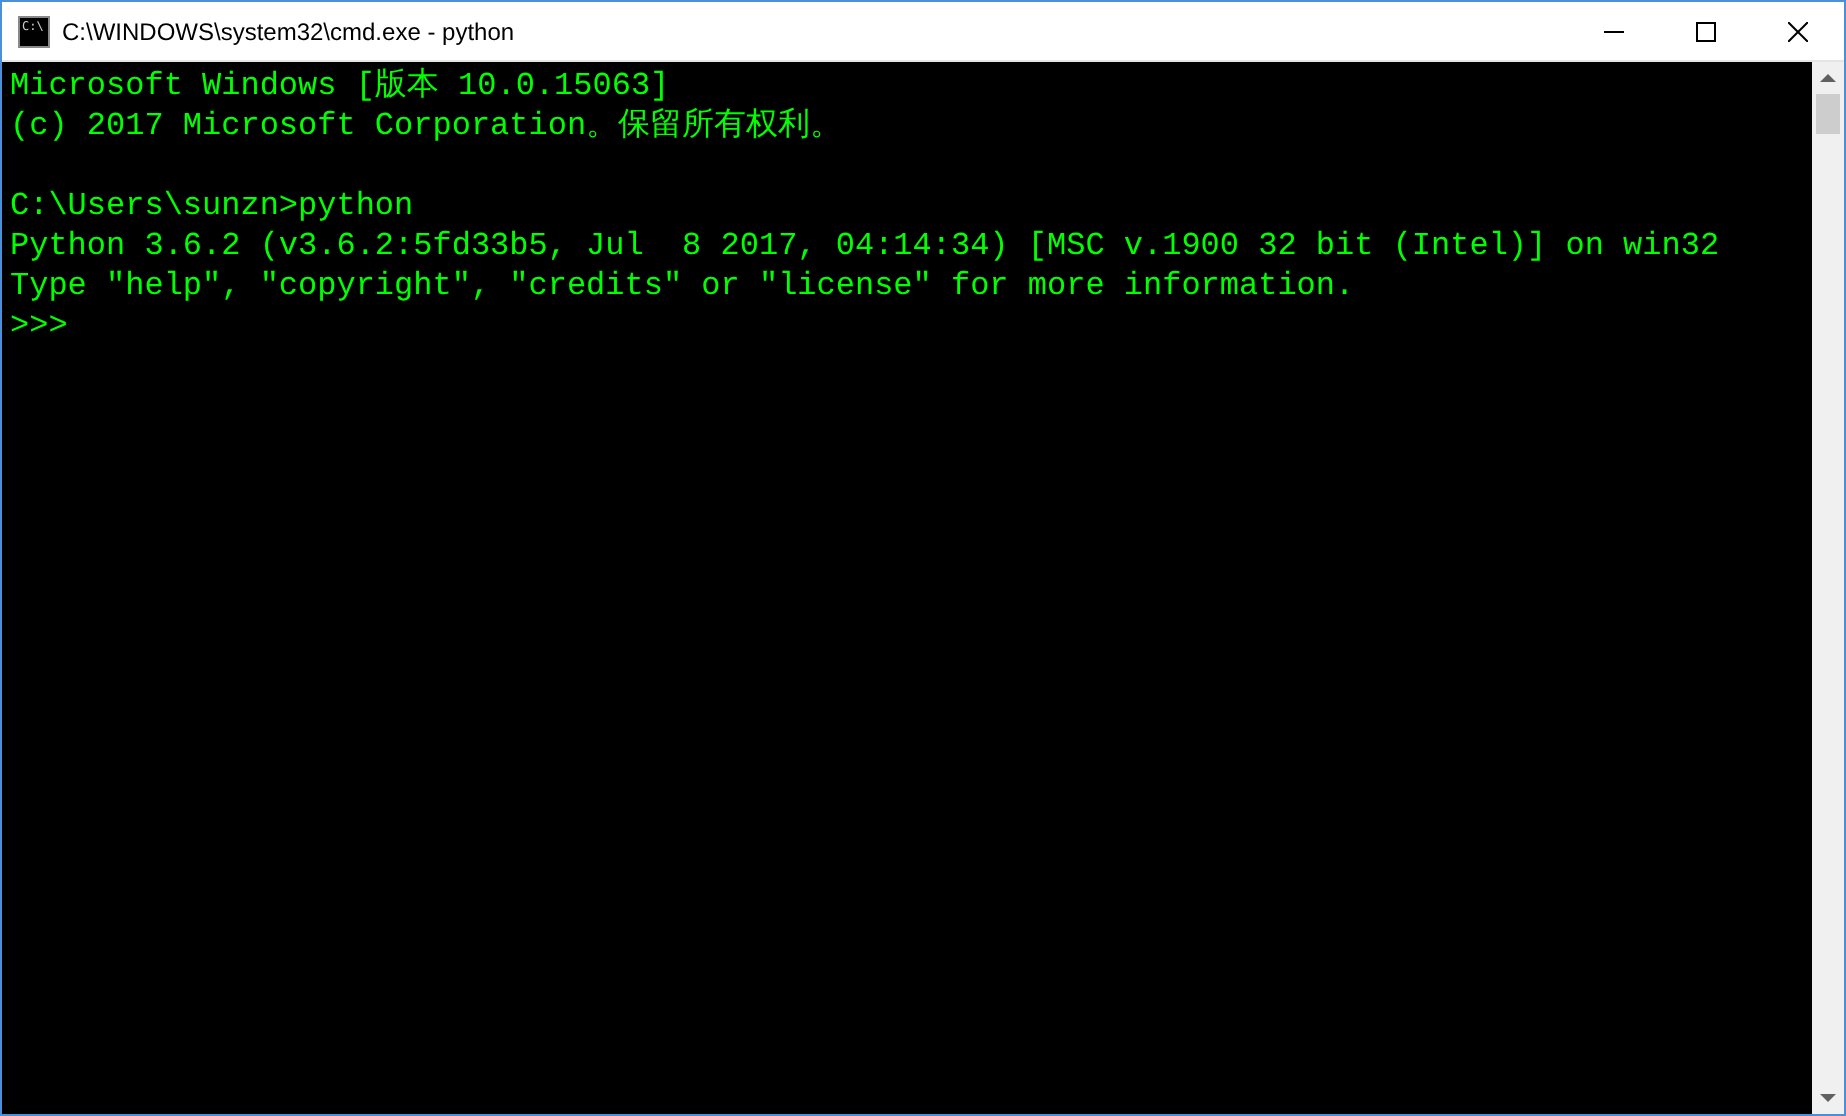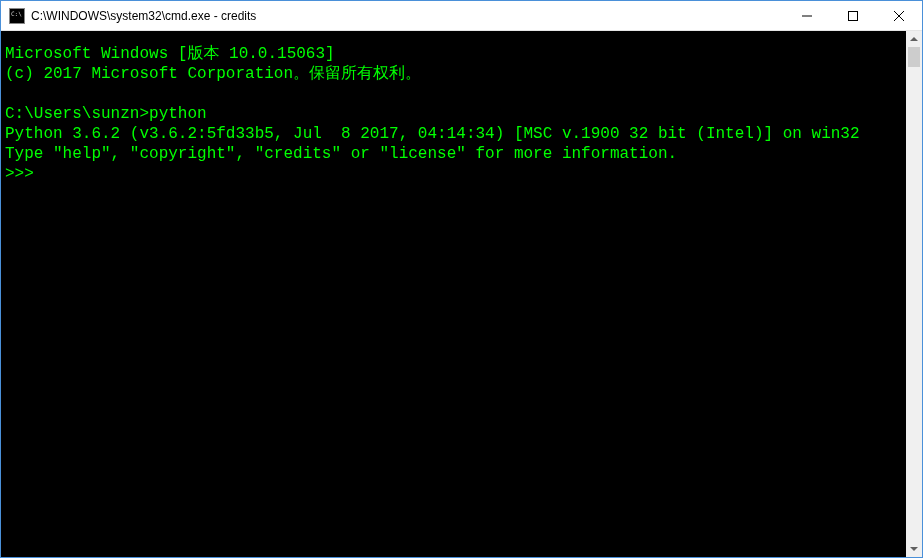--- a/index.html
+++ b/index.html
@@ -79,21 +79,21 @@
       background: #000;
       overflow: hidden;
     }
     .console {
       flex: 1;
       background: #000;
       color: #00ff00;
       font-family: "NSimSun", "SimSun", Consolas, "Courier New", monospace;
       font-size: 16px;
       line-height: 20px;
-      padding: 13px 4px;
+      padding: 2px 4px;
       white-space: pre;
       overflow: hidden;
     }
     .console-line {
       white-space: pre;
     }
     .scrollbar {
       width: 16px;
       background: #f0f0f0;
       display: flex;
@@ -123,21 +123,21 @@
       background: #cdcdcd;
       cursor: pointer;
     }
   </style>
 </head>
 <body>
 
 <div class="window">
   <div class="titlebar">
     <div class="titlebar-icon"></div>
-    <div class="titlebar-text">C:\WINDOWS\system32\cmd.exe - credits</div>
+    <div class="titlebar-text">C:\WINDOWS\system32\cmd.exe - python</div>
     <div class="titlebar-controls">
       <div class="titlebar-btn">
         <svg viewBox="0 0 10 10">
             <line x1="0" y1="5" x2="10" y2="5" stroke="currentColor" stroke-width="1"></line>
           </svg>
       </div>
       <div class="titlebar-btn">
         <svg viewBox="0 0 10 10">
             <rect x="0.5" y="0.5" width="9" height="9" fill="none" stroke="currentColor" stroke-width="1"></rect>
           </svg>

